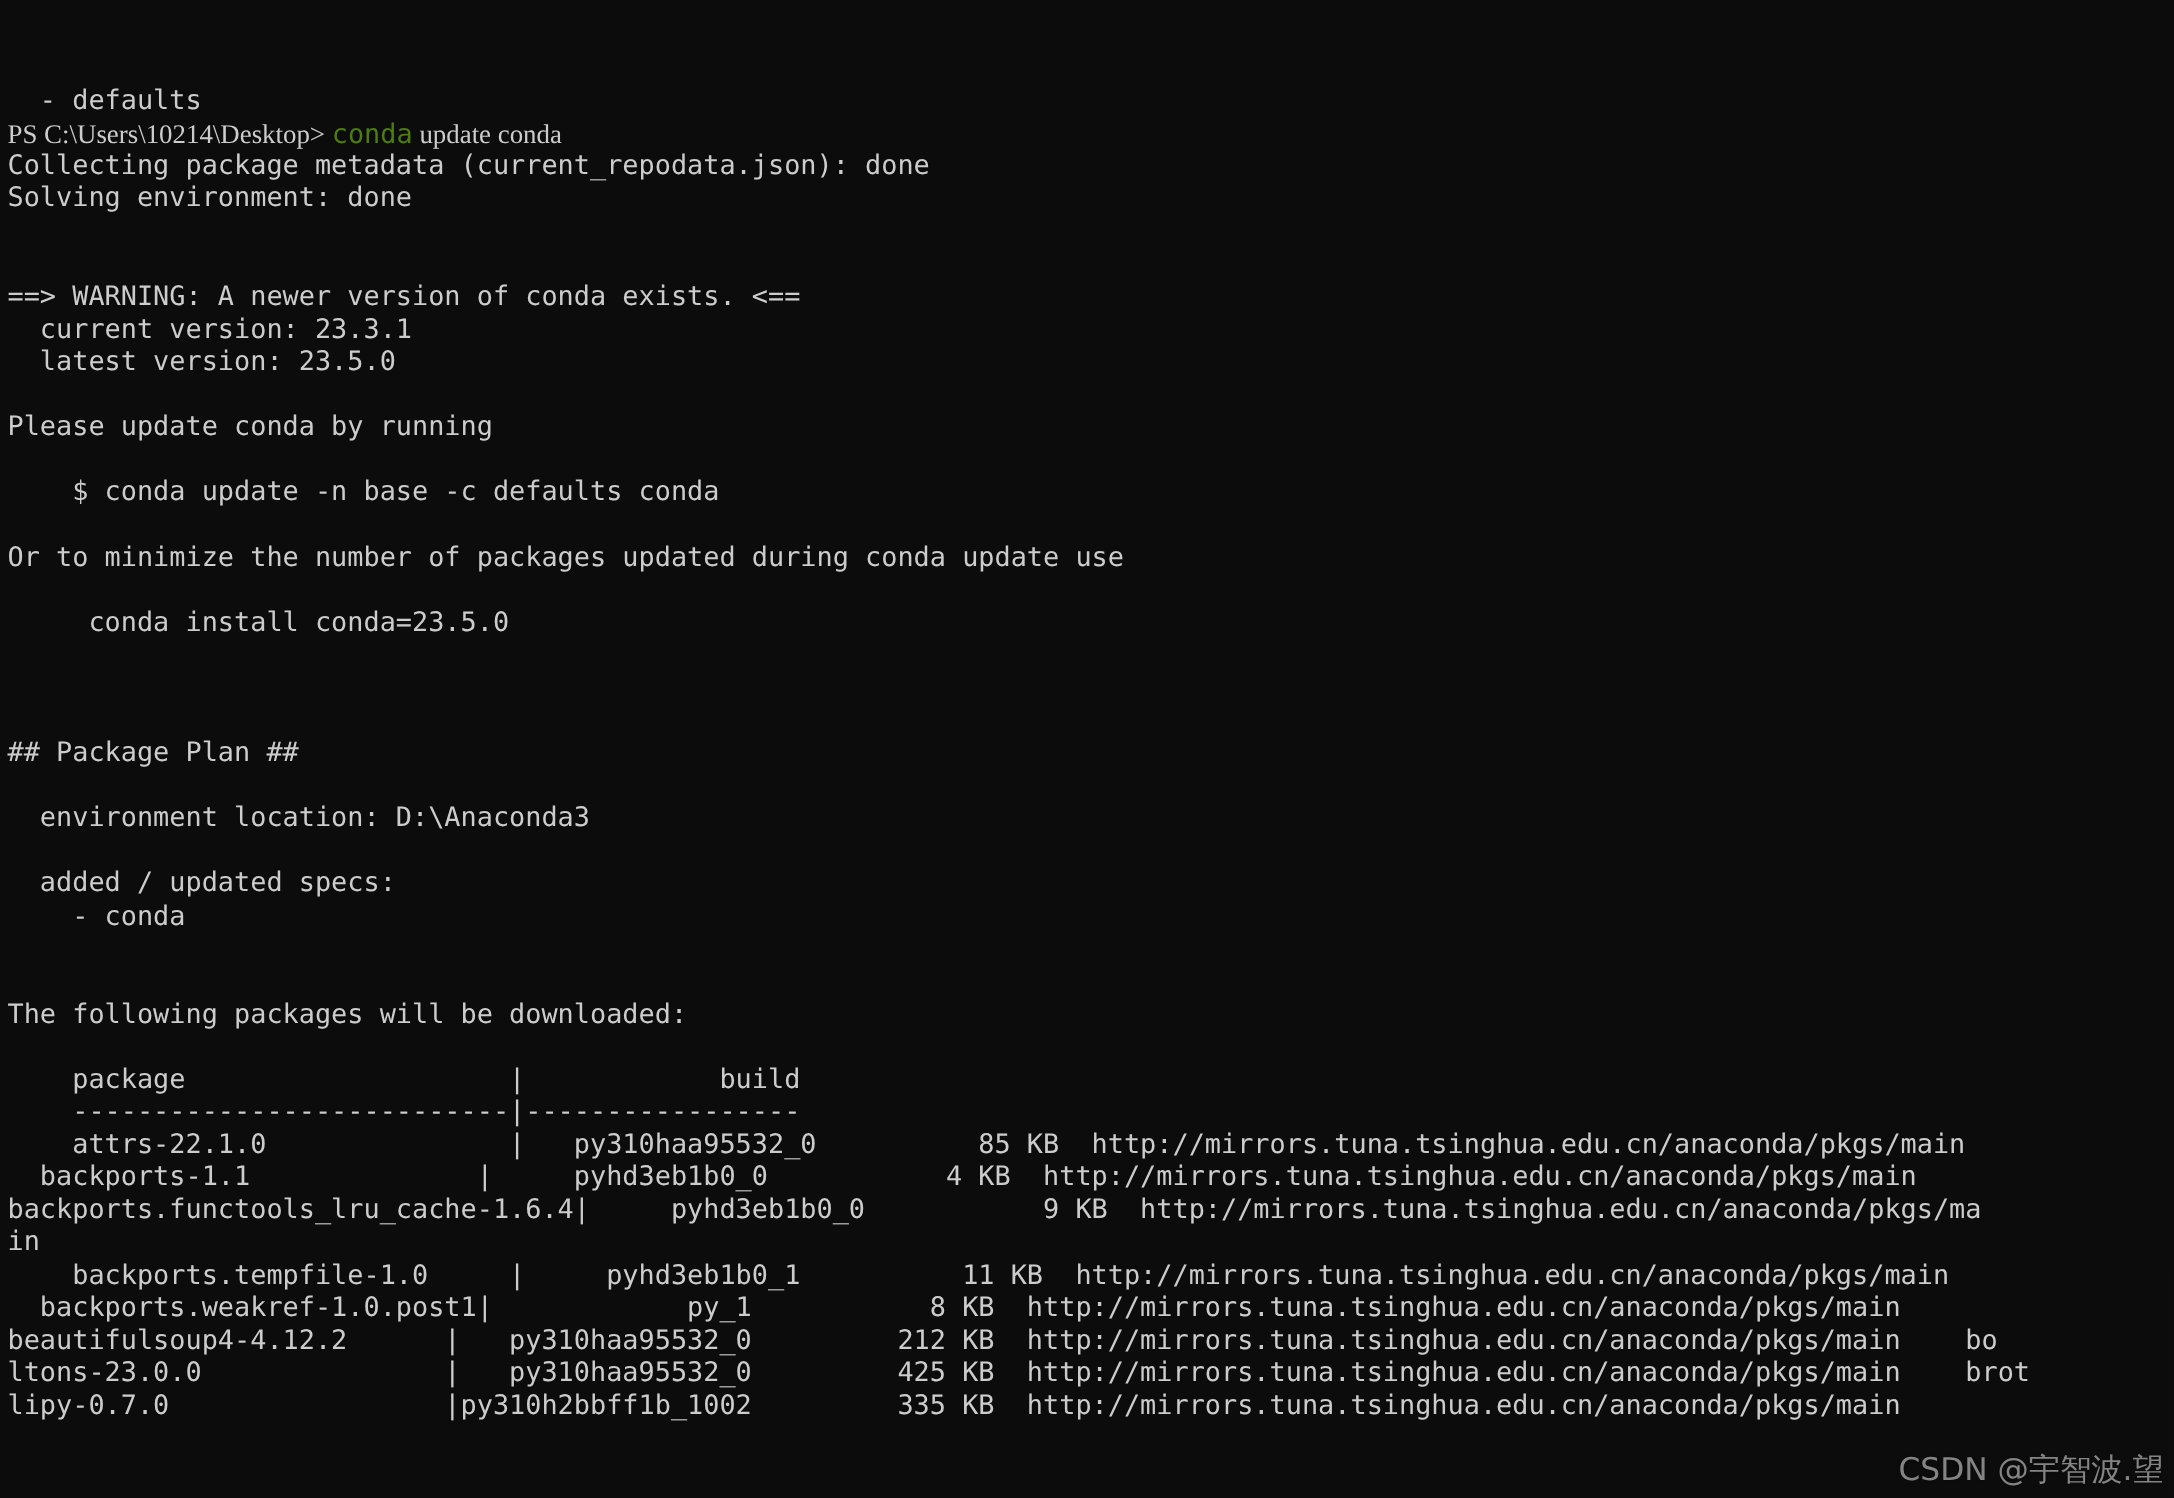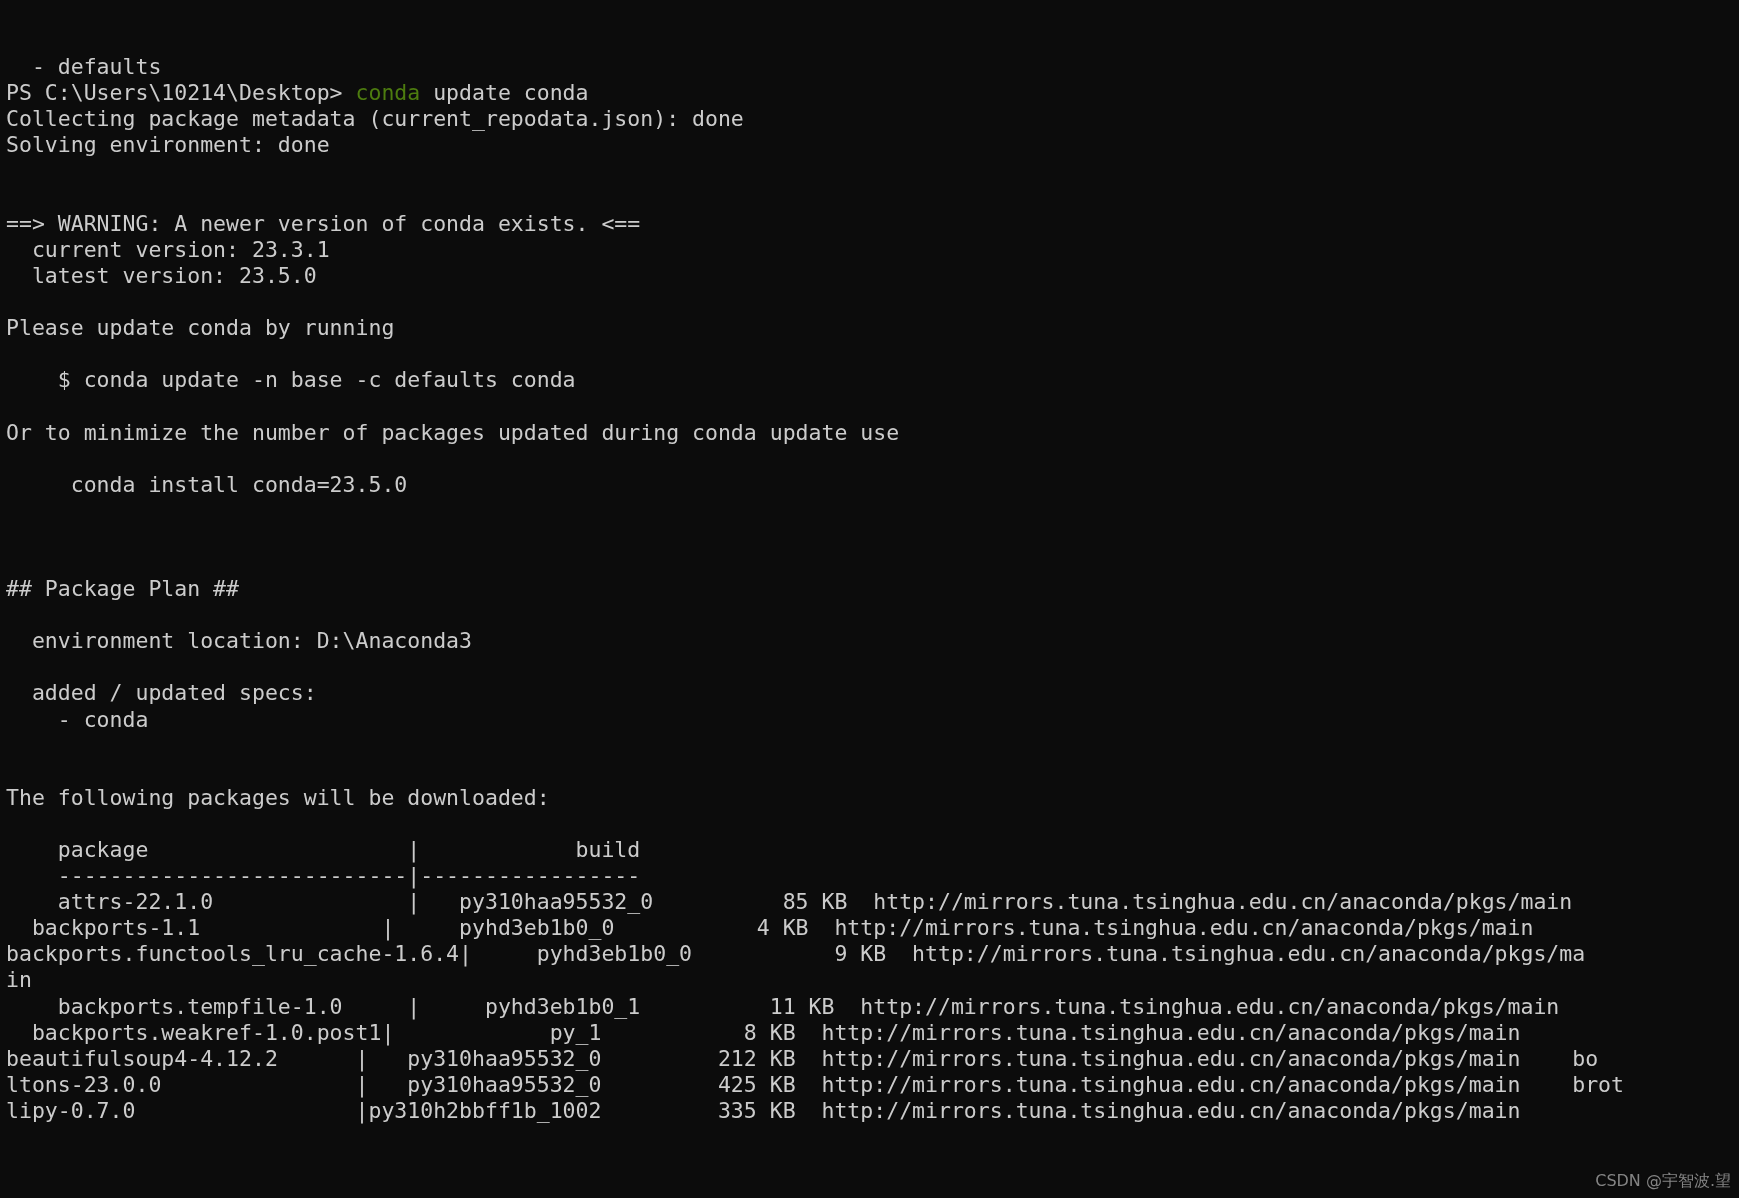--- a/index.html
+++ b/index.html
@@ -17,48 +17,49 @@
 
   #terminal {
     position: absolute;
     inset: 0;
     background: #0c0c0c;
     color: #cccccc;
     font-family: "DejaVu Sans Mono", "Liberation Mono", monospace;
     font-size: 21.5px;
     line-height: 26.1px;
     letter-spacing: 0px;
-    padding: 2px 0 0 0;
+    padding: 16px 0 0 0;
     box-sizing: border-box;
     white-space: pre;
     overflow: hidden;
   }
 
   .term-line {
     height: 26.1px;
     white-space: pre;
     display: block;
     padding-left: 6px;
     color: #cccccc;
   }
 
   .tok-cmd {
     color: #4d7c0f;
   }
 
   .tok-default {
     color: #cccccc;
+    font-family: Liberation Serif, serif;
   }
 
   #watermark {
     position: absolute;
     right: 8px;
     bottom: 6px;
     font-family: "DejaVu Sans", "Liberation Sans", sans-serif;
-    font-size: 16px;
+    font-size: 25px;
     color: #9a9a9a;
     opacity: 0.85;
     white-space: pre;
     pointer-events: none;
     text-shadow: 0 0 2px #0c0c0c;
   }
 </style>
 </head>
 <body>
 

